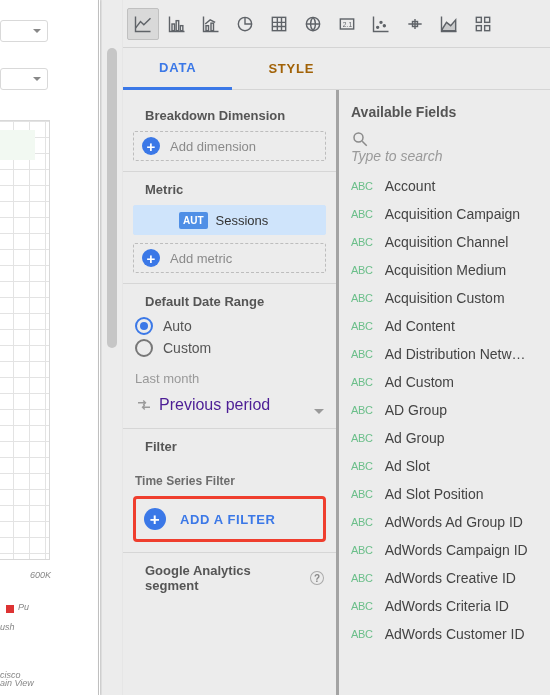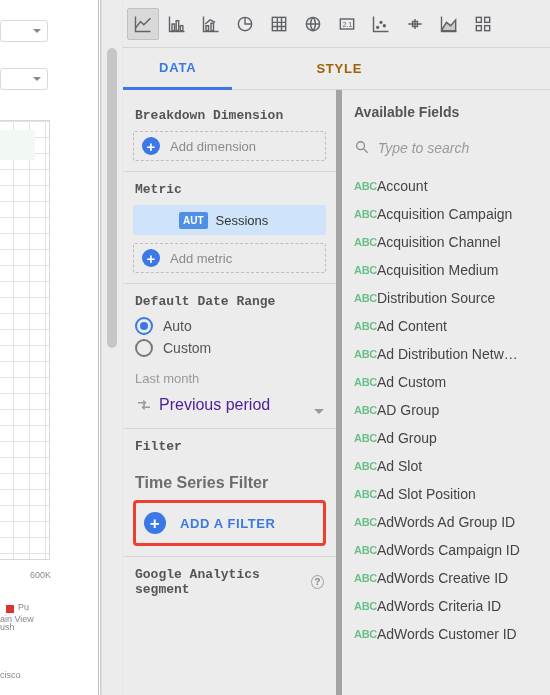--- a/index.html
+++ b/index.html
@@ -3,20 +3,21 @@
 <meta charset="utf-8">
 <style>
   * { box-sizing: border-box; margin: 0; padding: 0; }
   html, body { width: 550px; height: 695px; overflow: hidden; font-family: Arial, Helvetica, sans-serif; background: #e6e6e6; color: #333; }
   #root { position: relative; width: 550px; height: 695px; }
 
   
   .canvas-back {
     position: absolute; left: 0; top: 0; width: 98px; height: 695px;
     background: #fff;
+    font-style: italic;
   }
   .canvas-back .grid {
     position: absolute; left: -20px; top: 120px; width: 70px; height: 440px;
     background-size: 16px 16px;
     background-image: linear-gradient(#e3e3e3 1px, transparent 1px),
                       linear-gradient(90deg, #e3e3e3 1px, transparent 1px);
     border: 1px solid #d8d8d8;
   }
   .canvas-back .grid2 {
     position: absolute; left: -30px; top: 130px; width: 65px; height: 30px;
@@ -35,29 +36,29 @@
   .scrollgutter .thumb { position:absolute; left:5px; top:48px; width:10px; height:300px; background:#c6c6c6; border-radius:5px; }
 
   
   .panel { position:absolute; left:123px; top:0; right:0; bottom:0; background:#ececec; }
 
   .toolbar { height:48px; display:flex; align-items:center; padding:0 4px; border-bottom:1px solid #d4d4d4; }
   .tool { width:32px; height:32px; margin-right:2px; border-radius:2px; display:flex; align-items:center; justify-content:center; color:#5f6368; cursor:pointer;}
   .tool svg { width:20px; height:20px; stroke:#5f6368; fill:none; stroke-width:1.7; }
   .tool.selected { background:#d9d9d9; border:1px solid #c0c0c0; }
 
-  .tabs { height:42px; display:flex; align-items:center; border-bottom:1px solid #d5d5d5; background:#ececec;gap:48px;}
+  .tabs { height:42px; display:flex; align-items:center; border-bottom:1px solid #d5d5d5; background:#ececec;}
   .tab { flex:0 0 auto; padding:0 36px; font-size:13px; font-weight:700; letter-spacing:0.8px; color:#a16207; height:100%; display:flex; align-items:center; justify-content:center; cursor:pointer;}
   .tab.active { color:#3b78e7; border-bottom:3px solid #3b78e7; margin-bottom:-1px; }
 
   .body { position:absolute; top:90px; bottom:0; left:0; right:0; display:flex; }
 
   .ds-col { width:213px; overflow:hidden; padding:10px 10px 0 10px; }
-  .section-title { font-size:13px; font-weight:700; color:#555; margin:8px 2px 8px 2px; display:flex; align-items:center;font-family:Liberation Mono, monospace;}
-  .section-sub { font-size:16px; font-weight:600; color:#6d6d6d; margin:20px 2px 8px 2px;}
+  .section-title { font-size:13px; font-weight:700; color:#555; margin:8px 2px 8px 12px; display:flex; align-items:center;}
+  .section-sub { font-size:12px; font-weight:600; color:#6d6d6d; margin:20px 2px 8px 2px;}
   .section-title .help { margin-left:5px; width:14px; height:14px; border:1px solid #aaa; border-radius:50%; font-size:10px; color:#888; display:flex; align-items:center; justify-content:center; }
   .section-divider { height:1px; background:#d6d6d6; margin:10px -10px; }
 
   .chip, .chip-dashed {
     display:flex; align-items:center; height:30px; border-radius:2px; padding:0 8px; font-size:13px; cursor:pointer;
   }
   .chip-dashed { border:1.5px dashed #bdbdbd; color:#8a8a8a; }
   .chip-metric { background:#cfe4fb; border:1px solid #cfe4fb; margin-bottom:8px;padding-left:45px;}
   .chip-metric .type { background:#4f8fe6; color:#fff; font-size:10px; font-weight:700; padding:3px 4px; border-radius:2px; margin-right:8px;}
   .plus-badge { width:18px; height:18px; border-radius:50%; background:#3b78e7; color:#fff; display:flex; align-items:center; justify-content:center; font-size:15px; font-weight:700; margin-right:10px; line-height:1;}
@@ -70,49 +71,49 @@
 
   .muted-label { font-size:13px; color:#999; margin:14px 2px 6px 2px;}
   .compare-row { display:flex; align-items:flex-end; color:#4c1d95; font-size:16px; padding:4px 2px; }
   .compare-row .caret { margin-left:auto; border-left:5px solid transparent; border-right:5px solid transparent; border-top:5px solid #9a9a9a;}
   .compare-row svg { width:18px; height:18px; margin-right:6px; stroke:#9a9a9a; fill:none; stroke-width:1.8;}
 
   .filter-btn-wrap { border:3px solid #ef3e2e; border-radius:4px; padding:3px 2px; margin-top:6px;}
   .filter-btn { display:flex; align-items:center; padding:6px 6px; font-size:13px; font-weight:700; letter-spacing:0.6px; color:#3b78e7; cursor:pointer;}
   .filter-btn .plus-badge { margin-right:14px; }
 
-  .af-col { flex:1; background:#ececec; border-left:6px solid #a3a3a3; display:flex; flex-direction:column; overflow:hidden;gap:8px;}
+  .af-col { flex:1; background:#ececec; border-left:3px solid #a3a3a3; display:flex; flex-direction:column; overflow:hidden;}
   .af-title { font-size:14px; font-weight:700; color:#555; padding:14px 12px 6px 12px;}
-  .af-search { display:flex; align-items:flex-end; padding:4px 12px 8px 12px; }
+  .af-search { display:flex; align-items:flex-start; padding:4px 12px 8px 12px;flex-direction:column; }
   .af-search svg { width:18px; height:18px; stroke:#8a8a8a; fill:none; stroke-width:2; margin-right:8px;}
   .af-search input { border:none; background:transparent; outline:none; font-size:14px; color:#555; width:100%; font-style:italic;}
   .af-search input::placeholder { color:#9a9a9a; }
   .af-list { flex:1; overflow:hidden; }
   .af-item { display:flex; align-items:center; padding:6px 12px; font-size:14px; color:#444; cursor:pointer;}
-  .af-item .type { font-size:11px; font-weight:700; color:#6bbf8a; letter-spacing:-0.3px;}
+  .af-item .type { font-size:11px; font-weight:400; color:#6bbf8a; margin-right:12px; letter-spacing:-0.3px;}
 </style>
 </head>
 <body>
 
 <div id="root">
 
   <div class="canvas-back">
     <div class="dropdown-ghost" style="left:0px; top:20px;">
         <div class="caret"></div>
       </div>
     <div class="dropdown-ghost" style="left:0px; top:68px;">
         <div class="caret"></div>
       </div>
     <div class="grid"></div>
     <div class="grid2"></div>
     <span class="smalltxt" style="left:30px; top:570px;">600K</span>
     <span class="smalltxt" style="left:6px; top:605px; background:#d33; width:8px; height:8px; display:inline-block;"></span>
     <span class="smalltxt" style="left:18px; top:602px;">Pu</span>
     <span class="smalltxt" style="left:0px; top:622px;">ush</span>
-    <span class="smalltxt" style="left:0px; top:614px;">ain View</span>
+    <span class="smalltxt" style="left:0px; top:678px;">ain View</span>
     <span class="smalltxt" style="left:0px; top:670px;">cisco</span>
   </div>
 
   <div class="vdivider"></div>
   <div class="scrollgutter">
     <div class="thumb"></div>
   </div>
 
   <div class="panel">
 
@@ -280,21 +281,21 @@
             <div class="af-item">
               <span class="type">ABC</span>
               <span>Acquisition Channel</span>
             </div>
             <div class="af-item">
               <span class="type">ABC</span>
               <span>Acquisition Medium</span>
             </div>
             <div class="af-item">
               <span class="type">ABC</span>
-              <span>Distribution Source</span>
+              <span>Acquisition Custom</span>
             </div>
             <div class="af-item">
               <span class="type">ABC</span>
               <span>Ad Content</span>
             </div>
             <div class="af-item">
               <span class="type">ABC</span>
               <span>Ad Distribution Netw…</span>
             </div>
             <div class="af-item">

